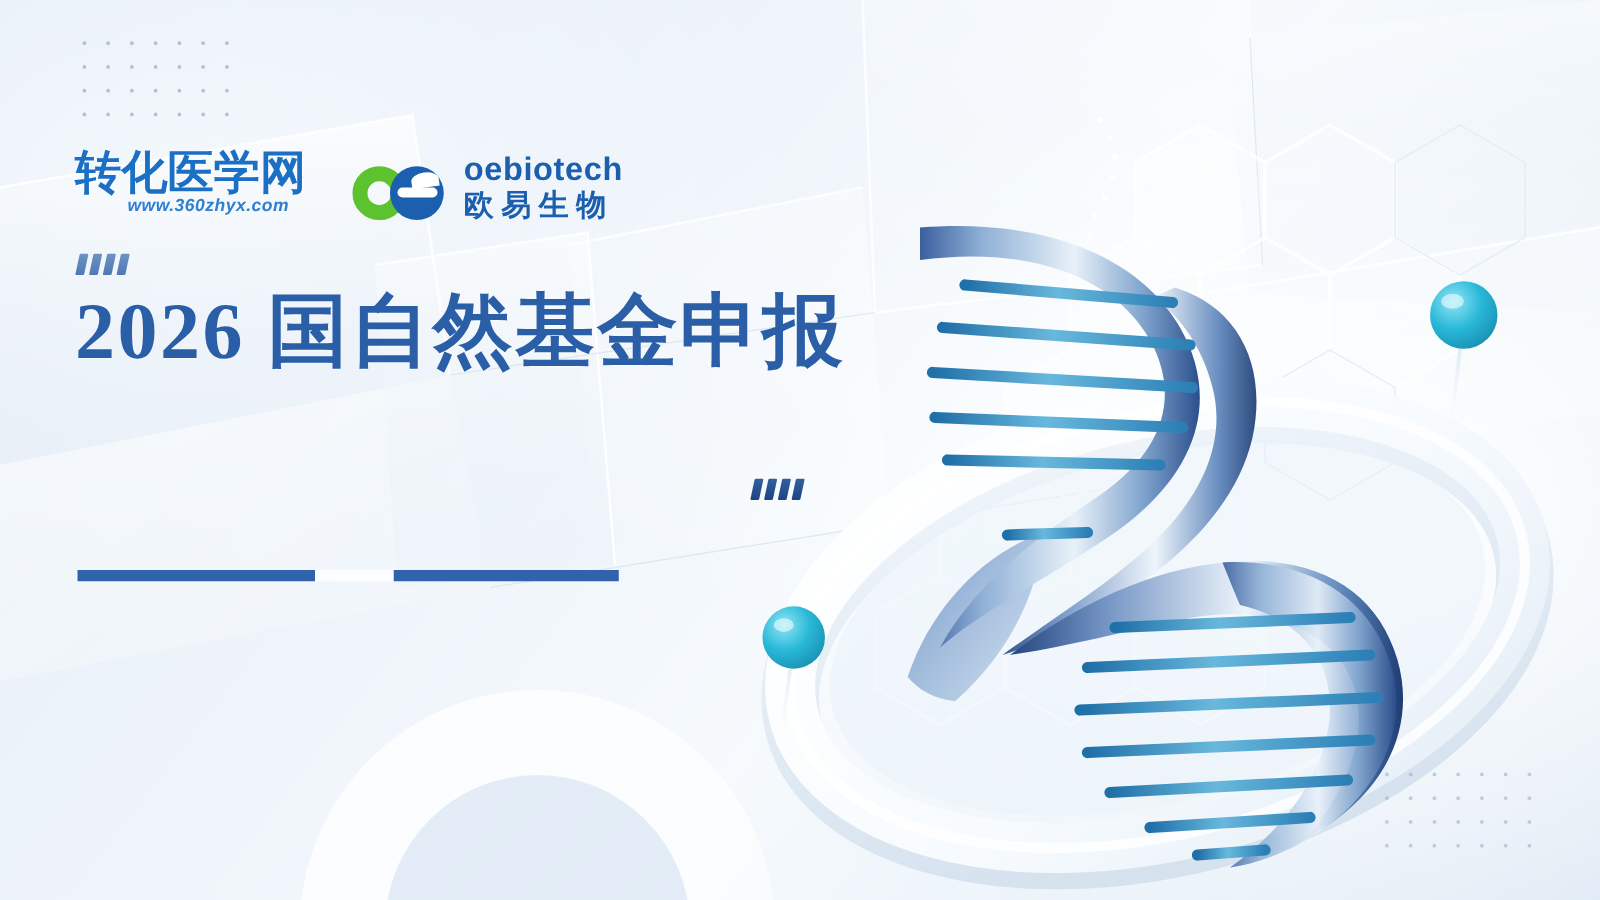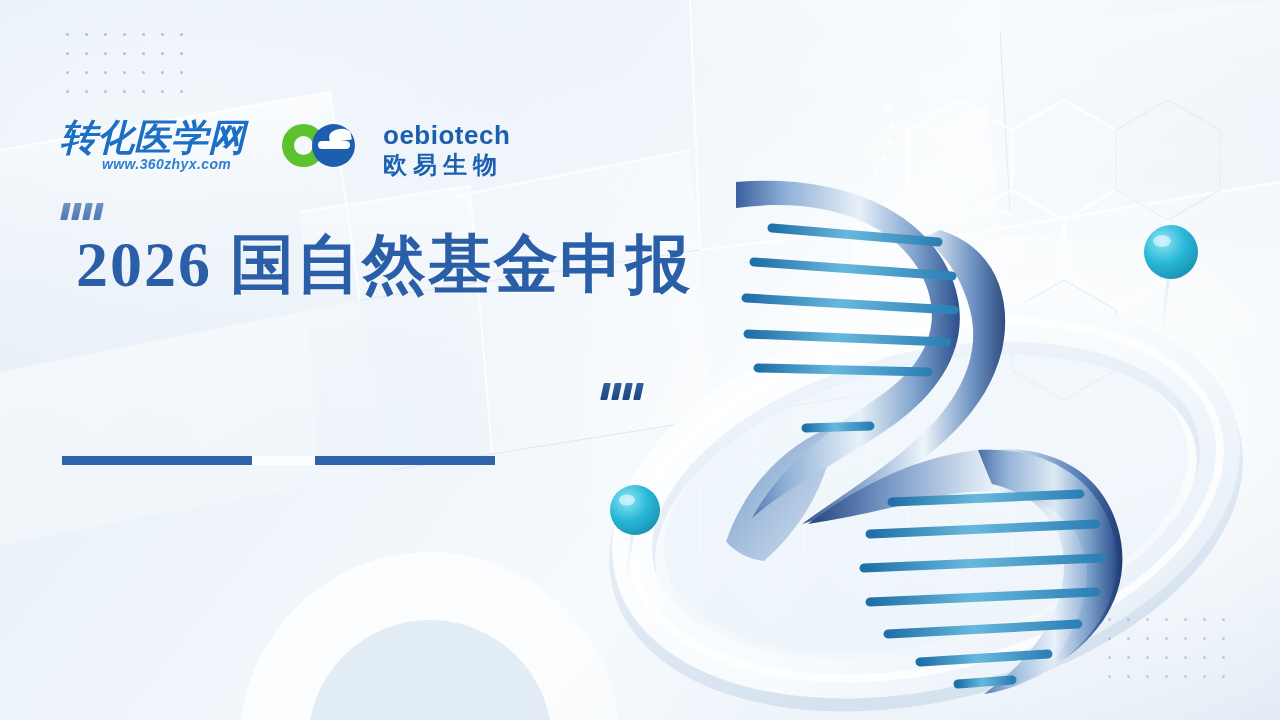--- a/index.html
+++ b/index.html
@@ -50,32 +50,32 @@
     border:1px solid rgba(255,255,255,.35);
     white-space:nowrap;
   }
 
   
   .logos{position:absolute;left:60px;top:118px;display:flex;align-items:center;gap:22px;}
 
   .logo-zhyx{position:relative;width:200px;height:62px;}
   .logo-zhyx .zh-name{
     font-family:"DejaVu Sans","Liberation Sans",sans-serif;
-    font-size:37px;font-weight:bold;font-style:italic;
+    font-size:37px;font-weight:bold;
     color:#1b6fc4;letter-spacing:0px;line-height:40px;
     text-shadow:1px 1px 0 rgba(255,255,255,.85);
     white-space:nowrap;
   }
   .logo-zhyx .zh-url{
     position:absolute;left:42px;top:38px;
     font-size:14px;font-style:italic;font-weight:bold;
     color:#2f7fd0;letter-spacing:.4px;white-space:nowrap;text-align:right;
   }
 
-  .logo-oe{display:flex;align-items:flex-start;gap:15px;}
+  .logo-oe{display:flex;align-items:flex-end;gap:3px;}
   .oe-mark{position:relative;width:86px;height:46px;flex:none;}
   .oe-mark .ring{
     position:absolute;left:0;top:2px;width:43px;height:43px;border-radius:50%;
     border:12px solid #5cc22e;box-sizing:border-box;
   }
   .oe-mark .disc{
     position:absolute;left:30px;top:2px;width:43px;height:43px;border-radius:50%;
     background:#1b5fae;
   }
   .oe-mark .e-bar{
@@ -84,21 +84,21 @@
   .oe-mark .e-cut{
     position:absolute;left:47px;top:7px;width:22px;height:12px;
     background:#fff;border-radius:50% 50% 0 0;transform:rotate(-8deg);
   }
   .oe-words{display:flex;flex-direction:column;line-height:1;}
   .oe-en{font-size:26px;font-weight:bold;color:#1b5fae;letter-spacing:.5px;}
   .oe-cn{font-size:24px;font-weight:bold;color:#1b5fae;letter-spacing:6px;margin-top:5px;}
 
   
   .title{
-    position:absolute;left:76px;top:228px;
+    position:absolute;left:60px;top:228px;
     font-family:"Liberation Serif","DejaVu Serif",serif;
     font-weight:bold;font-size:64px;line-height:73px;
     color:#2a5fa8;letter-spacing:2px;white-space:nowrap;
     text-shadow:0 1px 1px rgba(255,255,255,.7);
     text-align:right;
   }
   .title .ln2{letter-spacing:4px;}
 
   
   .divider{position:absolute;left:62px;top:456px;display:flex;align-items:center;}

